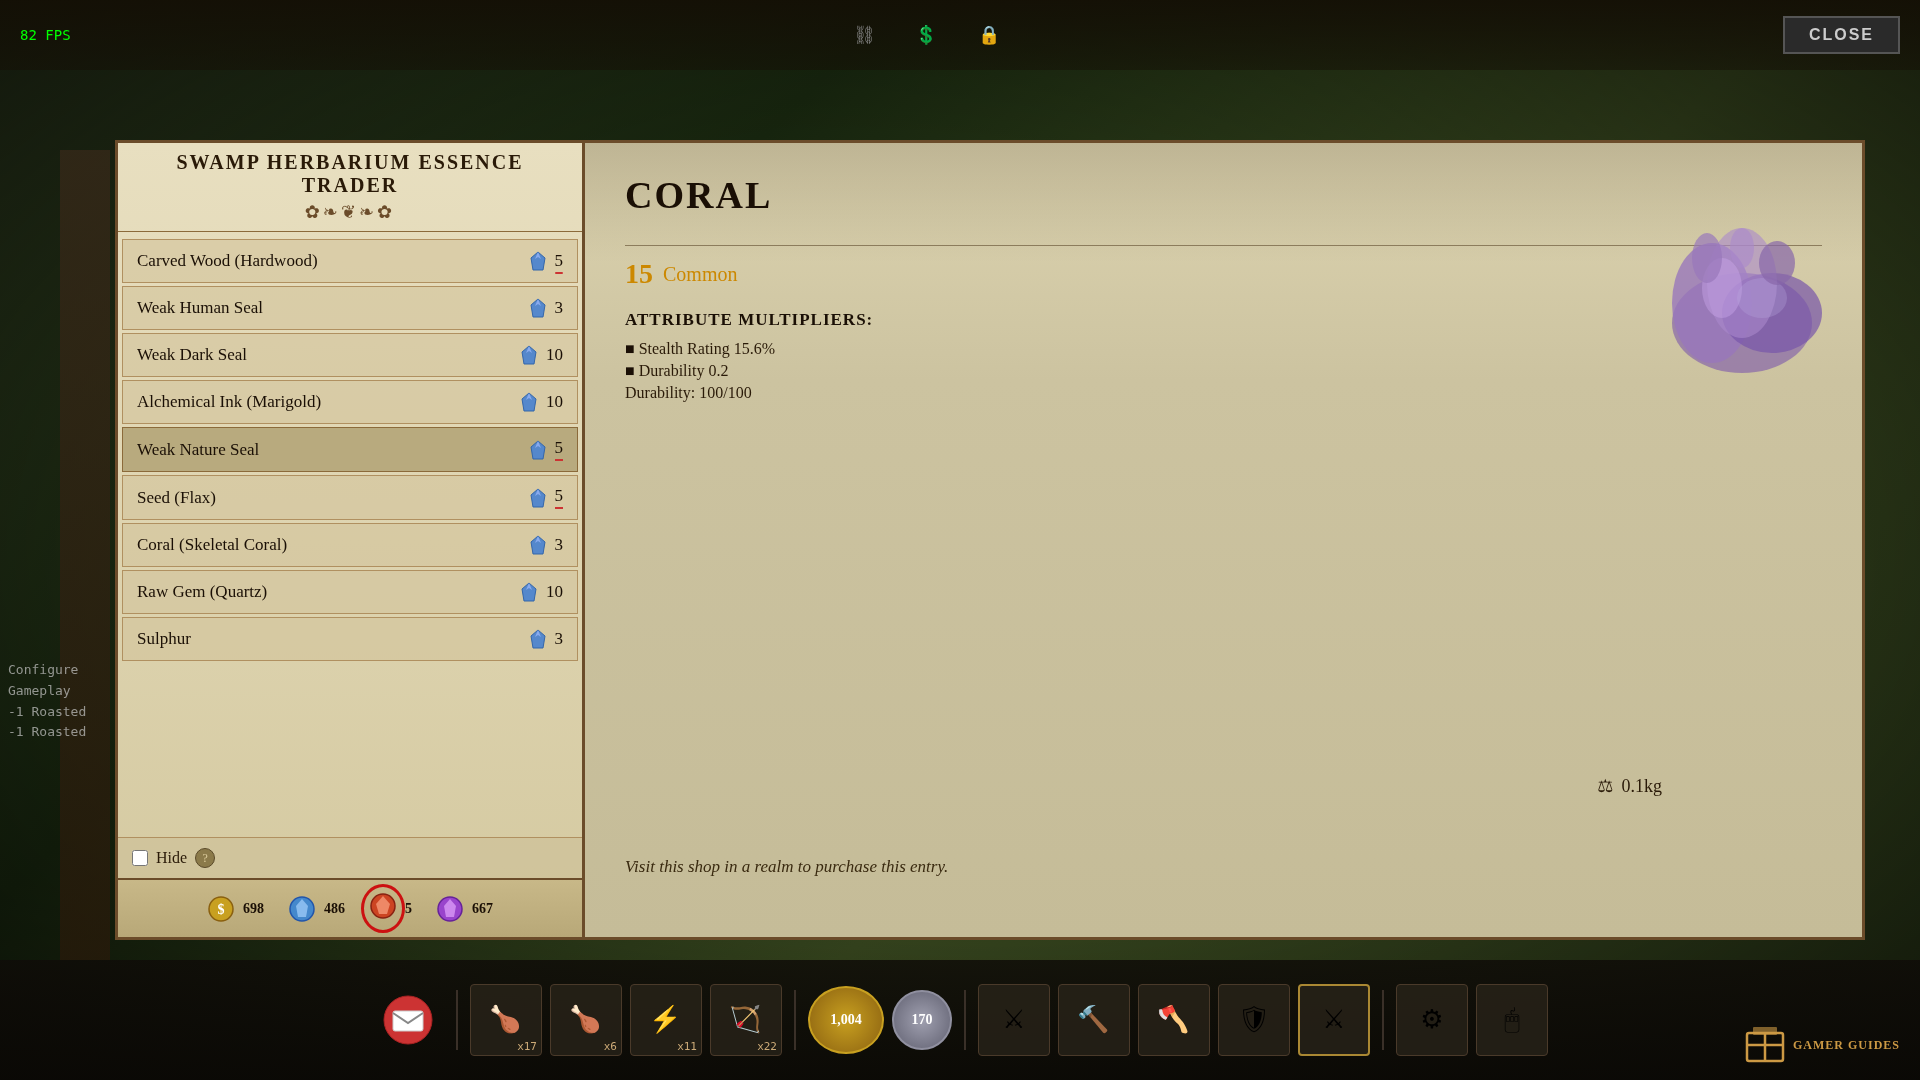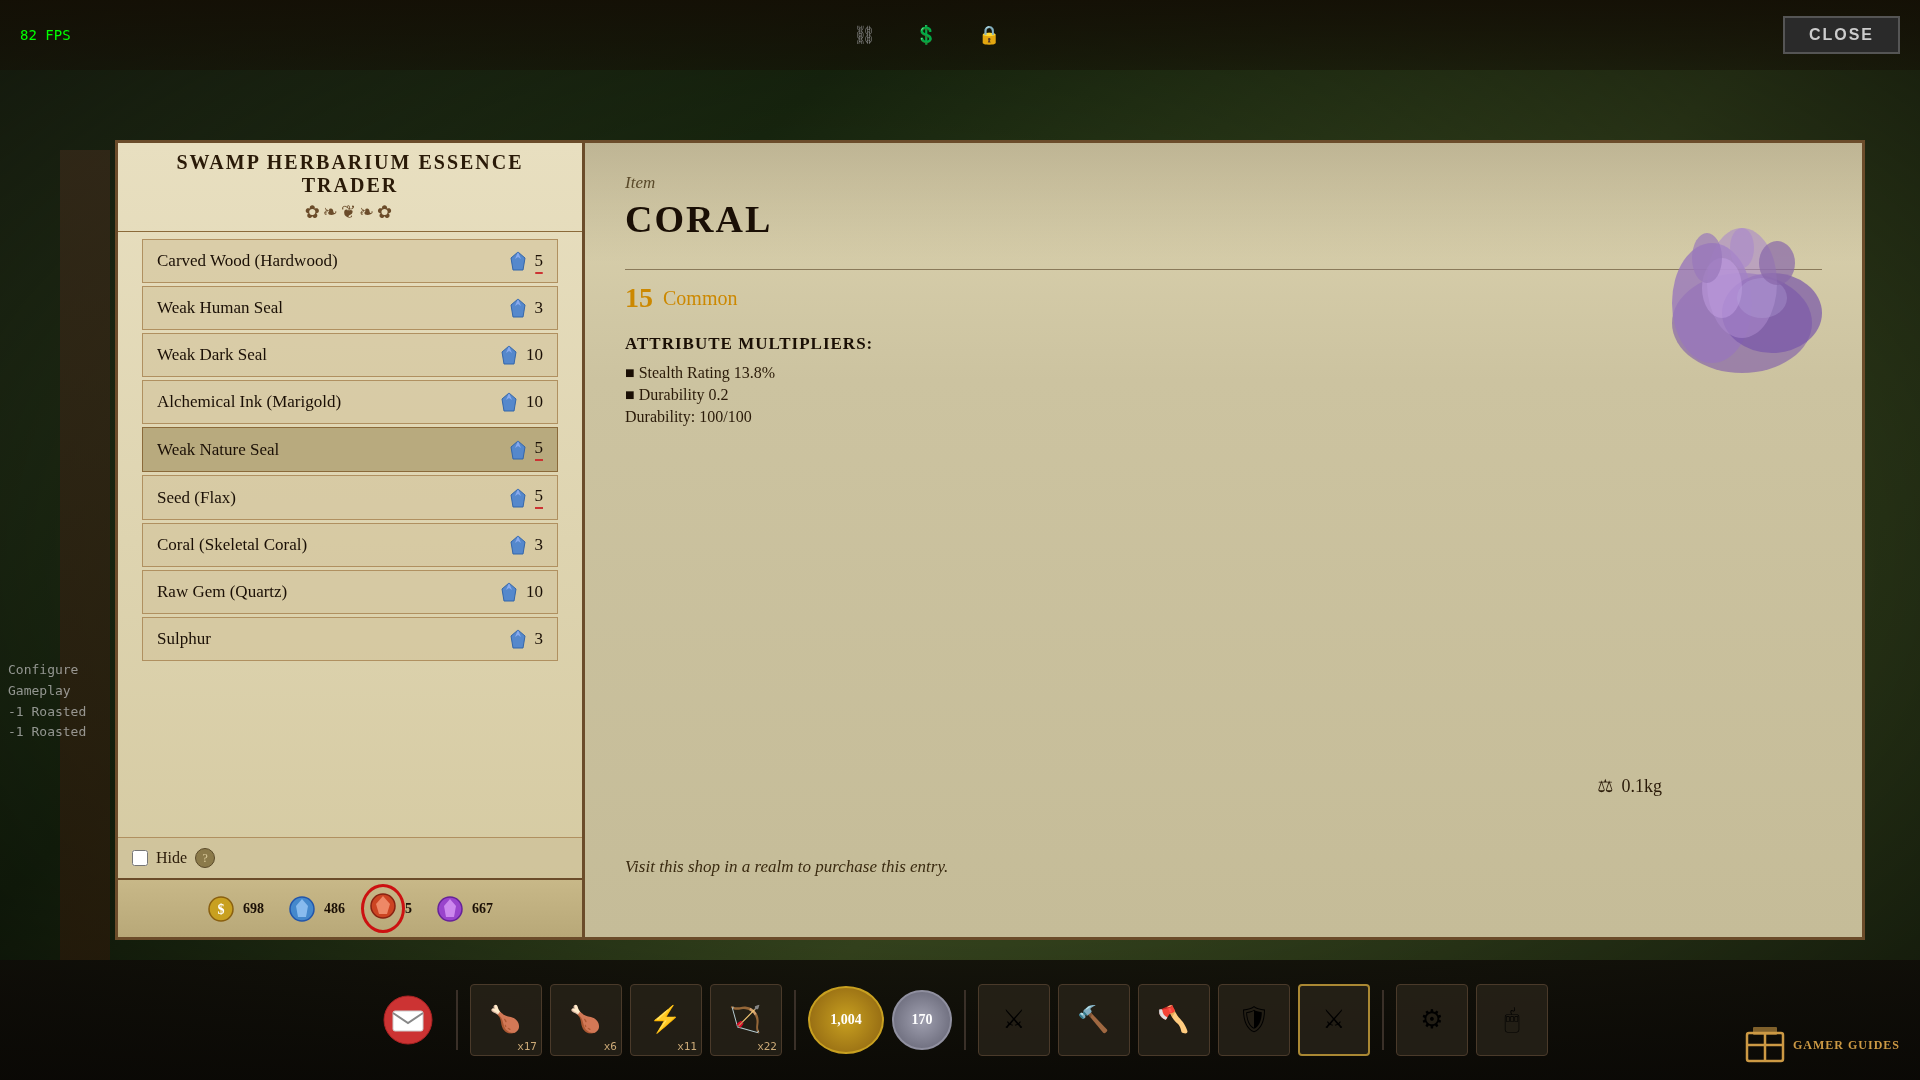--- a/index.html
+++ b/index.html
@@ -107,21 +107,21 @@
       color: #6b4c2a;
       font-size: 18px;
       margin-top: 4px;
       letter-spacing: 3px;
     }
 
     
     .shop-items {
       flex: 1;
       overflow: hidden;
-      padding: 4px 24px;
+      padding: 4px 4px;
     }
 
     .shop-item {
       display: flex;
       align-items: center;
       justify-content: space-between;
       padding: 10px 14px;
       margin: 3px 0;
       background: rgba(210, 195, 155, 0.6);
       border: 1px solid #b09060;
@@ -679,34 +679,33 @@
 
         <ellipse cx="70" cy="85" rx="20" ry="30" fill="#ccaaee" opacity="0.4"></ellipse>
         <ellipse cx="110" cy="95" rx="25" ry="20" fill="#bbaadd" opacity="0.3"></ellipse>
 
         <ellipse cx="55" cy="55" rx="15" ry="25" fill="#9977bb" opacity="0.7"></ellipse>
         <ellipse cx="90" cy="45" rx="12" ry="20" fill="#aa88cc" opacity="0.6"></ellipse>
         <ellipse cx="125" cy="60" rx="18" ry="22" fill="#8866aa" opacity="0.7"></ellipse>
       </svg>
     </div>
 
-    <div class="item-label" style="position:relative;z-index:1;">Item</div>
     <div class="item-title" style="position:relative;z-index:1;">CORAL</div>
 
 
     <hr class="item-divider">
 
     <div class="item-rarity">
       <span class="rarity-number">15</span>
       <span class="rarity-label">Common</span>
     </div>
 
     <div class="attributes-section">
       <div class="attributes-title">ATTRIBUTE MULTIPLIERS:</div>
-      <div class="attribute-item">Stealth Rating  13.8%</div>
+      <div class="attribute-item">Stealth Rating  15.6%</div>
       <div class="attribute-item">Durability  0.2</div>
       <div class="durability-text">Durability: 100/100</div>
     </div>
 
     <div class="weight-section">
       <span>⚖</span>
       <span>0.1kg</span>
     </div>
 
     <div class="visit-text">Visit this shop in a realm to purchase this entry.</div>

